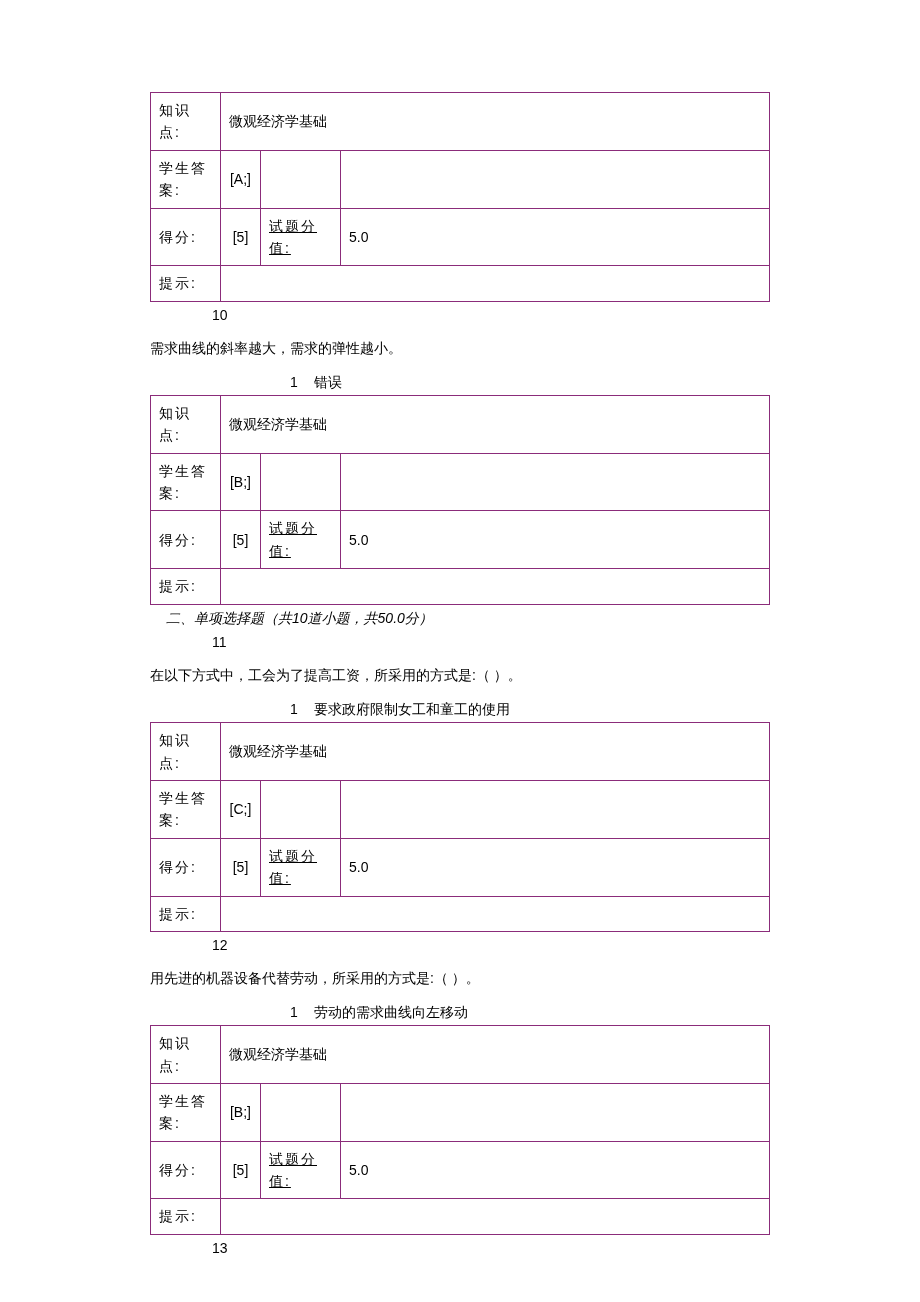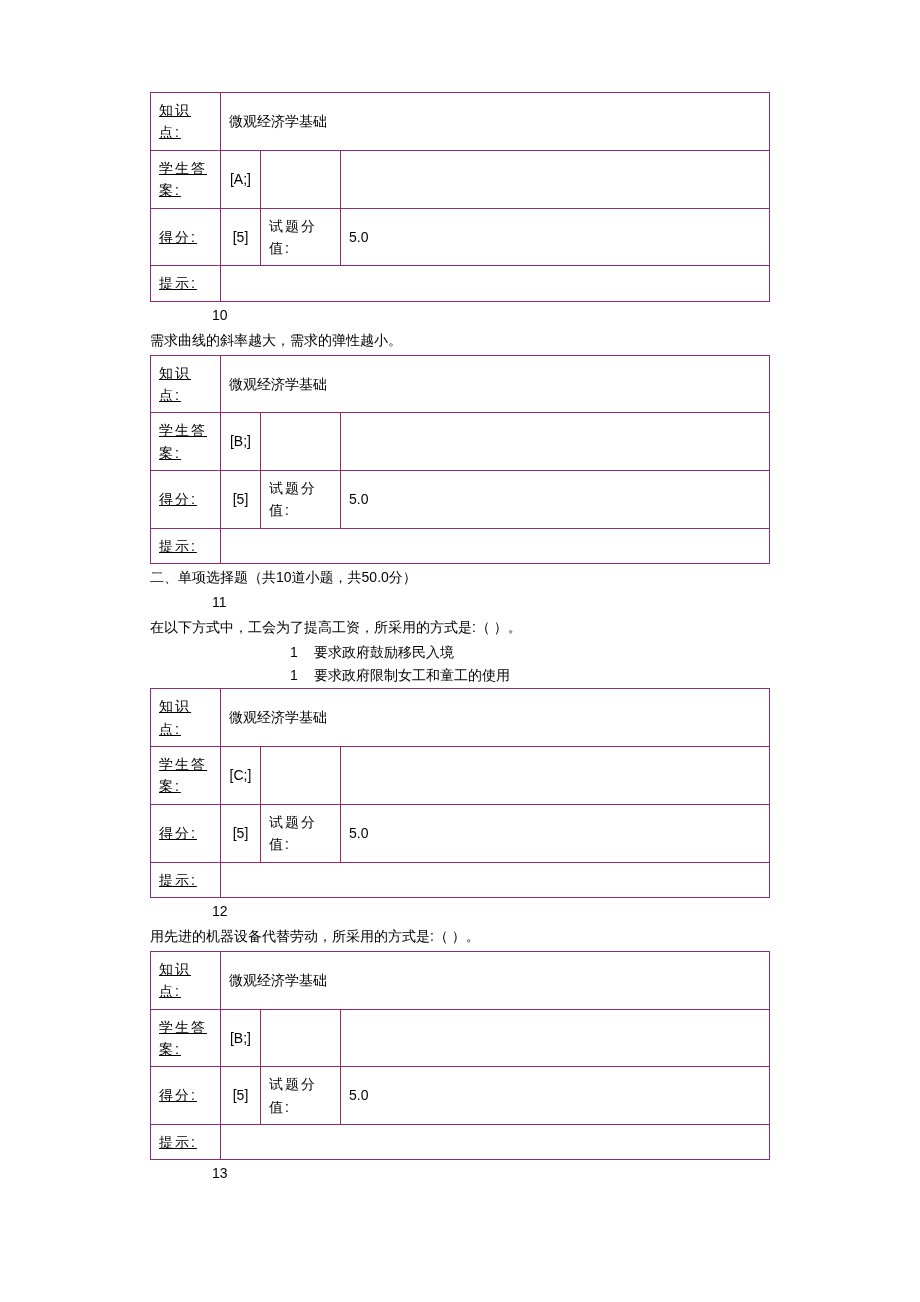--- a/index.html
+++ b/index.html
@@ -16,38 +16,38 @@
   .qtable {
     border-collapse: collapse;
     width: 100%;
     margin: 2px 0;
   }
   .qtable td {
     border: 1px solid #8b2c7a;
     padding: 6px 8px;
     vertical-align: middle;
   }
-  .lbl { width: 70px; letter-spacing: 2px; text-decoration: underline; }
+  .lbl { width: 70px; letter-spacing: 2px; }
   .sm  { width: 40px; text-align: center; }
-  .md  { width: 80px; letter-spacing: 2px; }
+  .md  { width: 80px; letter-spacing: 2px; text-decoration: underline; }
   .qnum { display: block; margin-left: 62px; }
-  .qtext { text-indent: 0; margin: 3px 0; }
+  .qtext { text-indent: 0; margin: 11px 0; }
   .opts { margin: 0; }
   .opts li {
     list-style: none;
     position: relative;
     padding-left: 24px;
     margin-left: 100px;
   }
   .opts li::before {
     content: "1";
     position: absolute;
     left: 0;
   }
-  .sect { margin: 2px 0; }
+  .sect { margin: 2px 16px; font-style: italic; }
 </style>
 </head>
 <body>
 
 <table class="qtable">
   <tbody>
       <tr>
     <td class="lbl">知识点:</td>
     <td colspan="3">微观经济学基础</td>
   </tr>
@@ -66,20 +66,21 @@
   <tr>
     <td class="lbl">提示:</td>
     <td colspan="3"></td>
   </tr>
 </tbody>
   </table>
 
 <span class="qnum">10</span>
 <p class="qtext">需求曲线的斜率越大，需求的弹性越小。</p>
 <ul class="opts">
+  <li>错误</li>
 </ul>
 <table class="qtable">
   <tbody>
       <tr>
     <td class="lbl">知识点:</td>
     <td colspan="3">微观经济学基础</td>
   </tr>
   <tr>
     <td class="lbl">学生答案:</td>
     <td class="sm">[B;]</td>
@@ -97,21 +98,20 @@
     <td colspan="3"></td>
   </tr>
 </tbody>
   </table>
 
 <p class="sect">二、单项选择题（共10道小题，共50.0分）</p>
 
 <span class="qnum">11</span>
 <p class="qtext">在以下方式中，工会为了提高工资，所采用的方式是:（ ）。</p>
 <ul class="opts">
-  <li>要求政府鼓励移民入境</li>
   <li>要求政府限制女工和童工的使用</li>
 </ul>
 <table class="qtable">
   <tbody>
       <tr>
     <td class="lbl">知识点:</td>
     <td colspan="3">微观经济学基础</td>
   </tr>
   <tr>
     <td class="lbl">学生答案:</td>
@@ -128,20 +128,21 @@
   <tr>
     <td class="lbl">提示:</td>
     <td colspan="3"></td>
   </tr>
 </tbody>
   </table>
 
 <span class="qnum">12</span>
 <p class="qtext">用先进的机器设备代替劳动，所采用的方式是:（ ）。</p>
 <ul class="opts">
+  <li>劳动的需求曲线向左移动</li>
 </ul>
 <table class="qtable">
   <tbody>
       <tr>
     <td class="lbl">知识点:</td>
     <td colspan="3">微观经济学基础</td>
   </tr>
   <tr>
     <td class="lbl">学生答案:</td>
     <td class="sm">[B;]</td>

